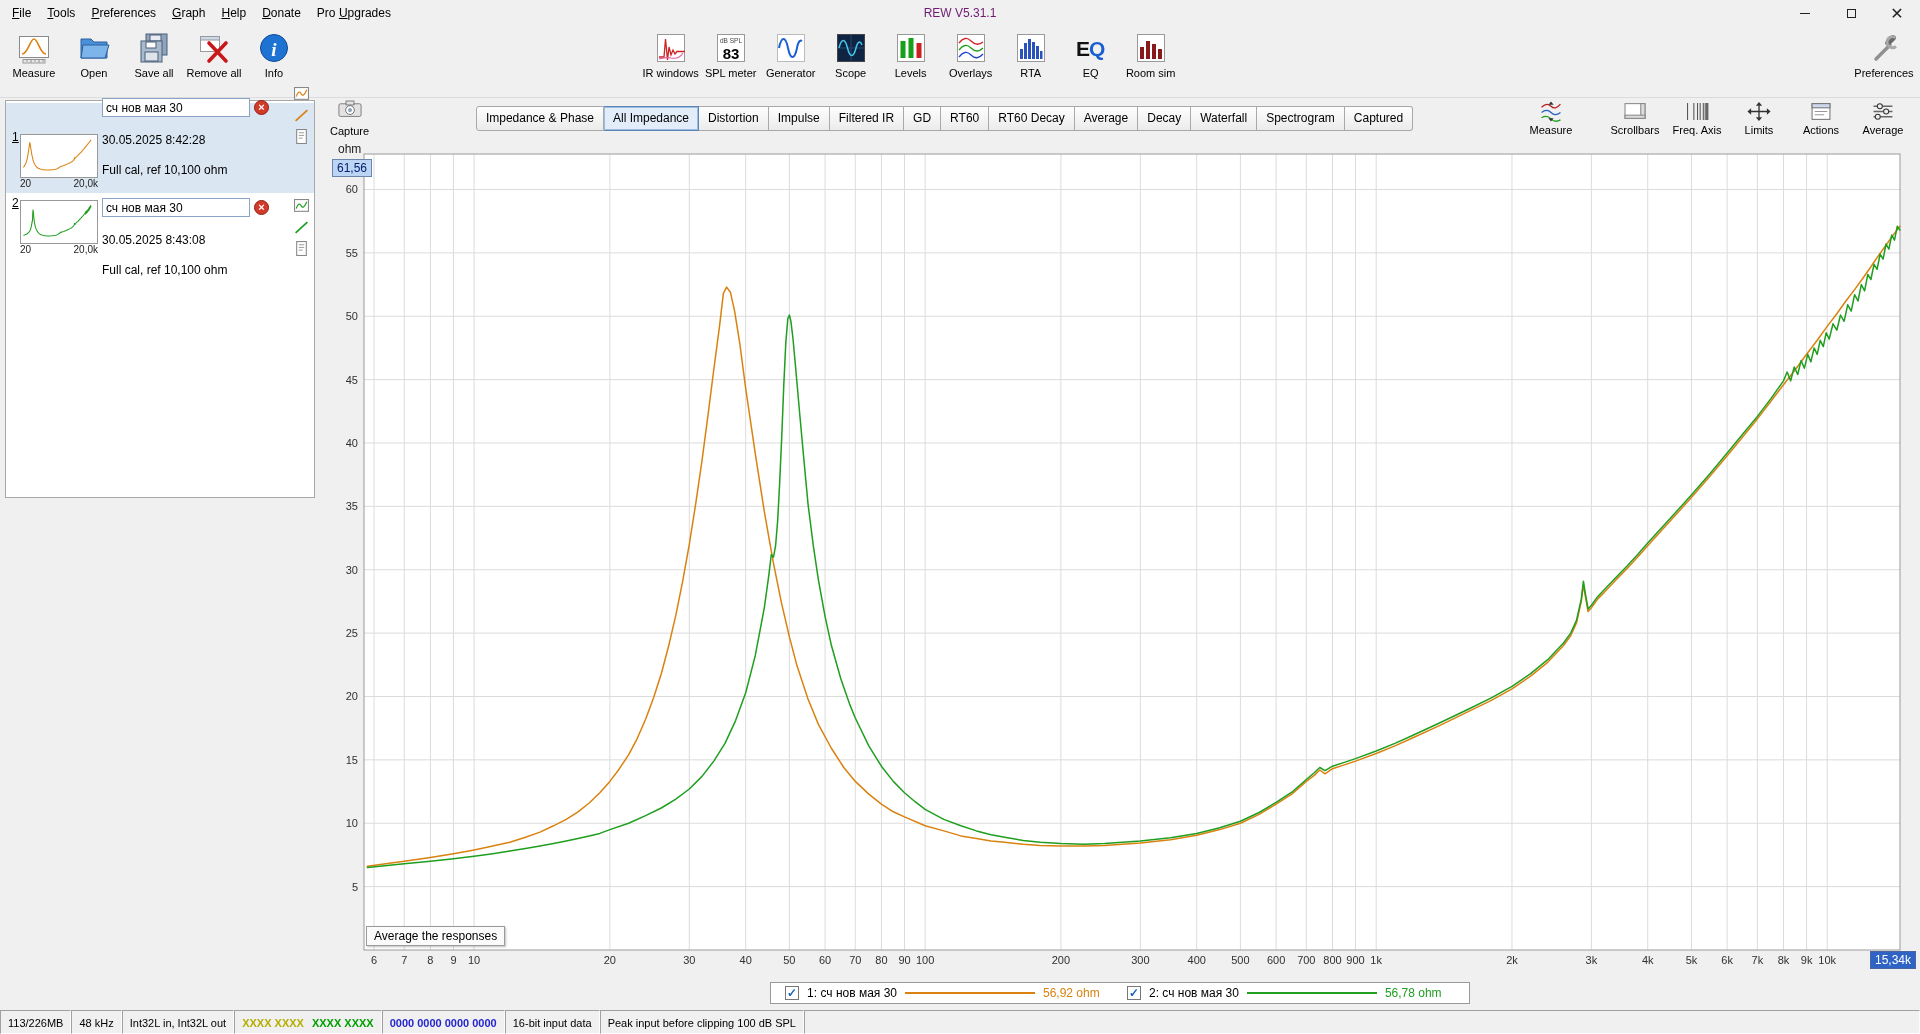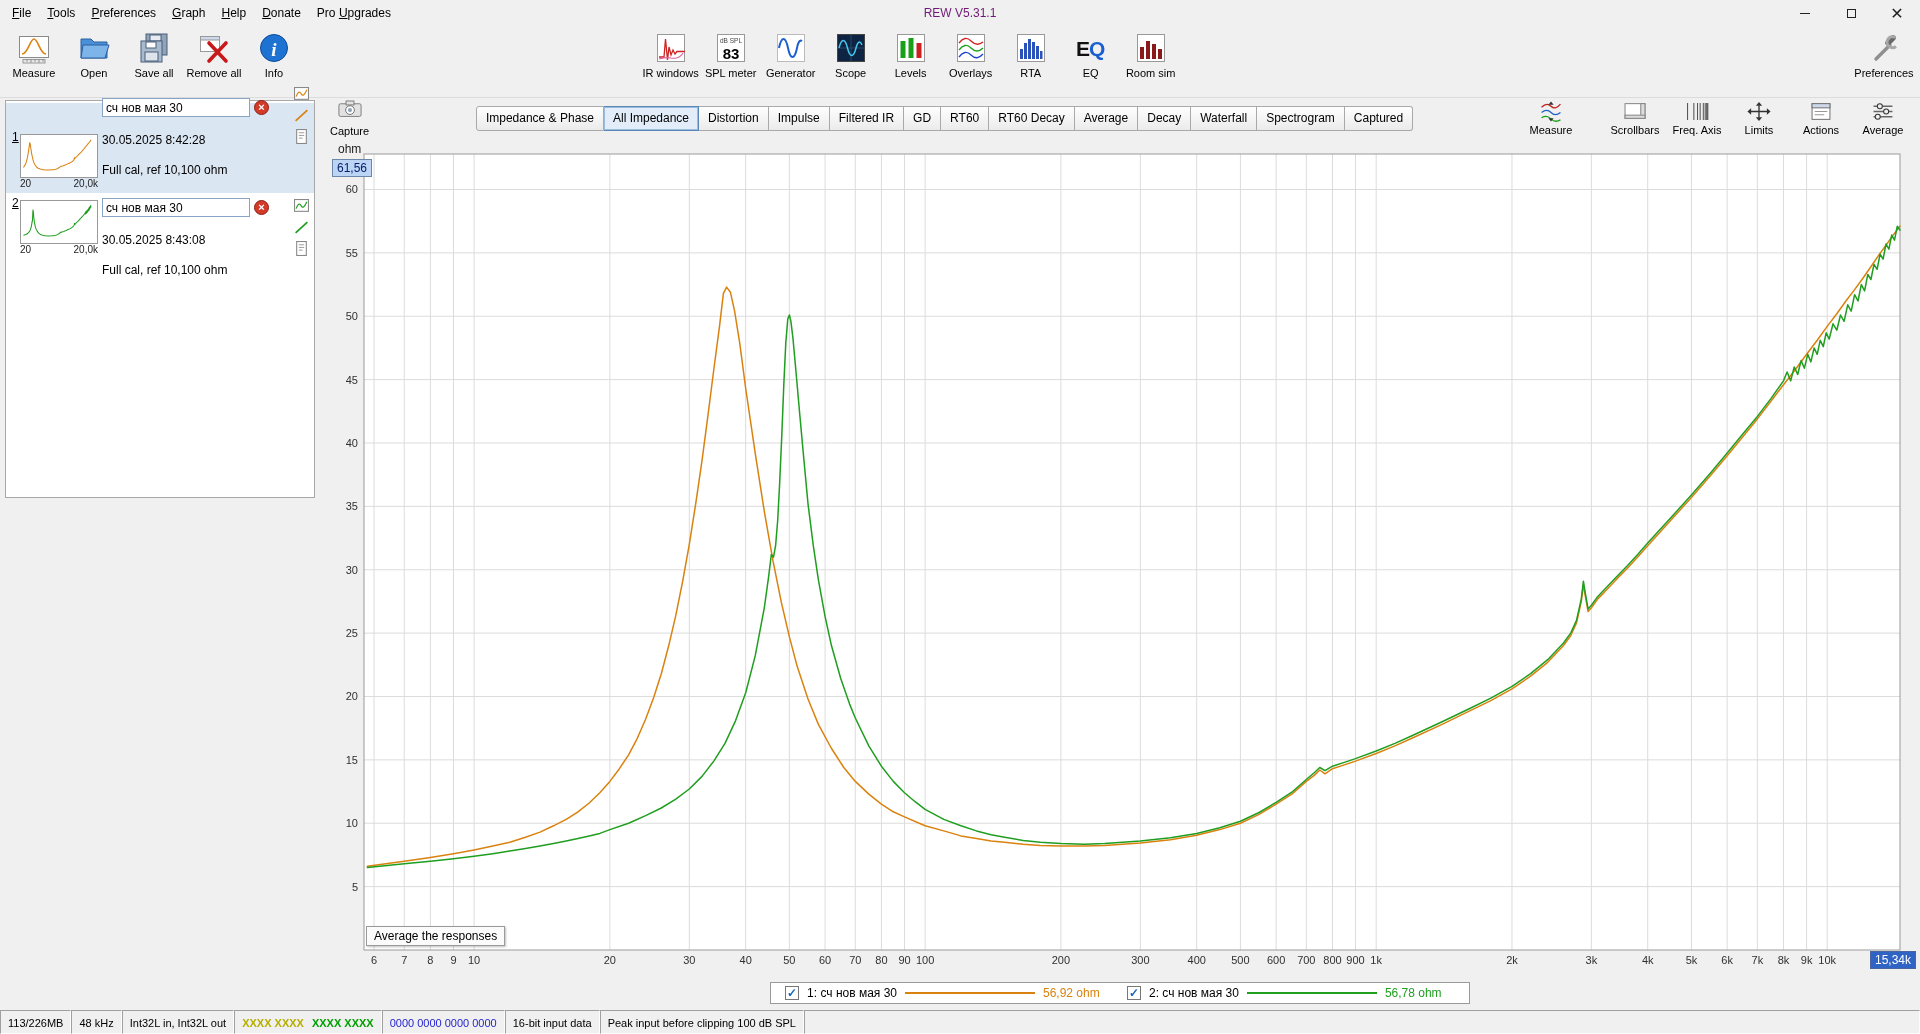--- a/index.html
+++ b/index.html
@@ -87,21 +87,21 @@
   .lg-label { font-size:12px; }
   .lg-line { width:130px; height:0; border-top:2px solid #000; }
   .lg-value { font-size:12px; width:70px; }
 
   
   .statusbar { height:24px; display:flex; background:#f0f0f0; font-size:11px; }
   .seg { border:1px solid; border-color:#a0a0a0 #fdfdfd #fdfdfd #a0a0a0; display:flex; align-items:flex-end; padding:4px 7px; white-space:nowrap; gap:8px; }
   .seg.fill { flex:1; }
   .bits-y { color:#b4ae00; font-weight:bold; }
   .bits-g { color:#00a000; font-weight:bold; }
-  .zeros { color:#2525cd; font-weight:normal; }
+  .zeros { color:#2525cd; font-weight:bold; }
 </style>
 </head>
 <body>
 
 <div class="titlebar">
   <div class="menus">
       <div class="menu-item"><u>F</u>ile</div>
       <div class="menu-item"><u>T</u>ools</div>
       <div class="menu-item"><u>P</u>references</div>
       <div class="menu-item"><u>G</u>raph</div>

